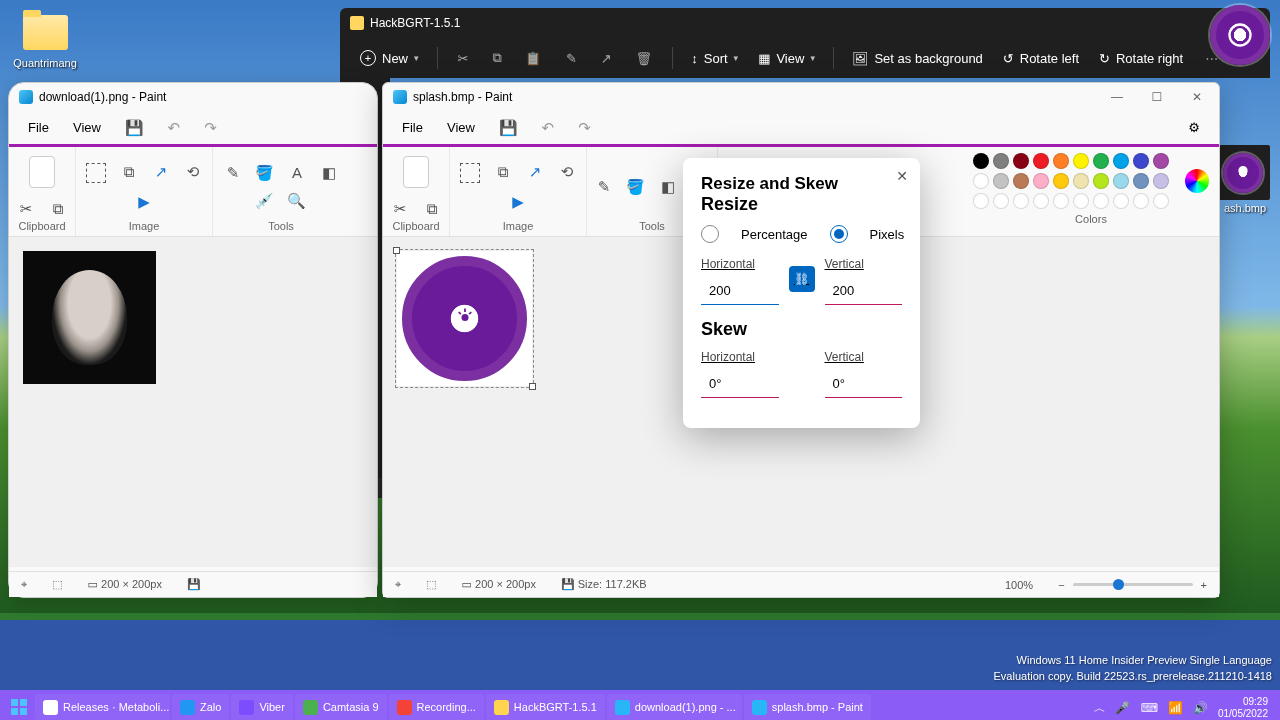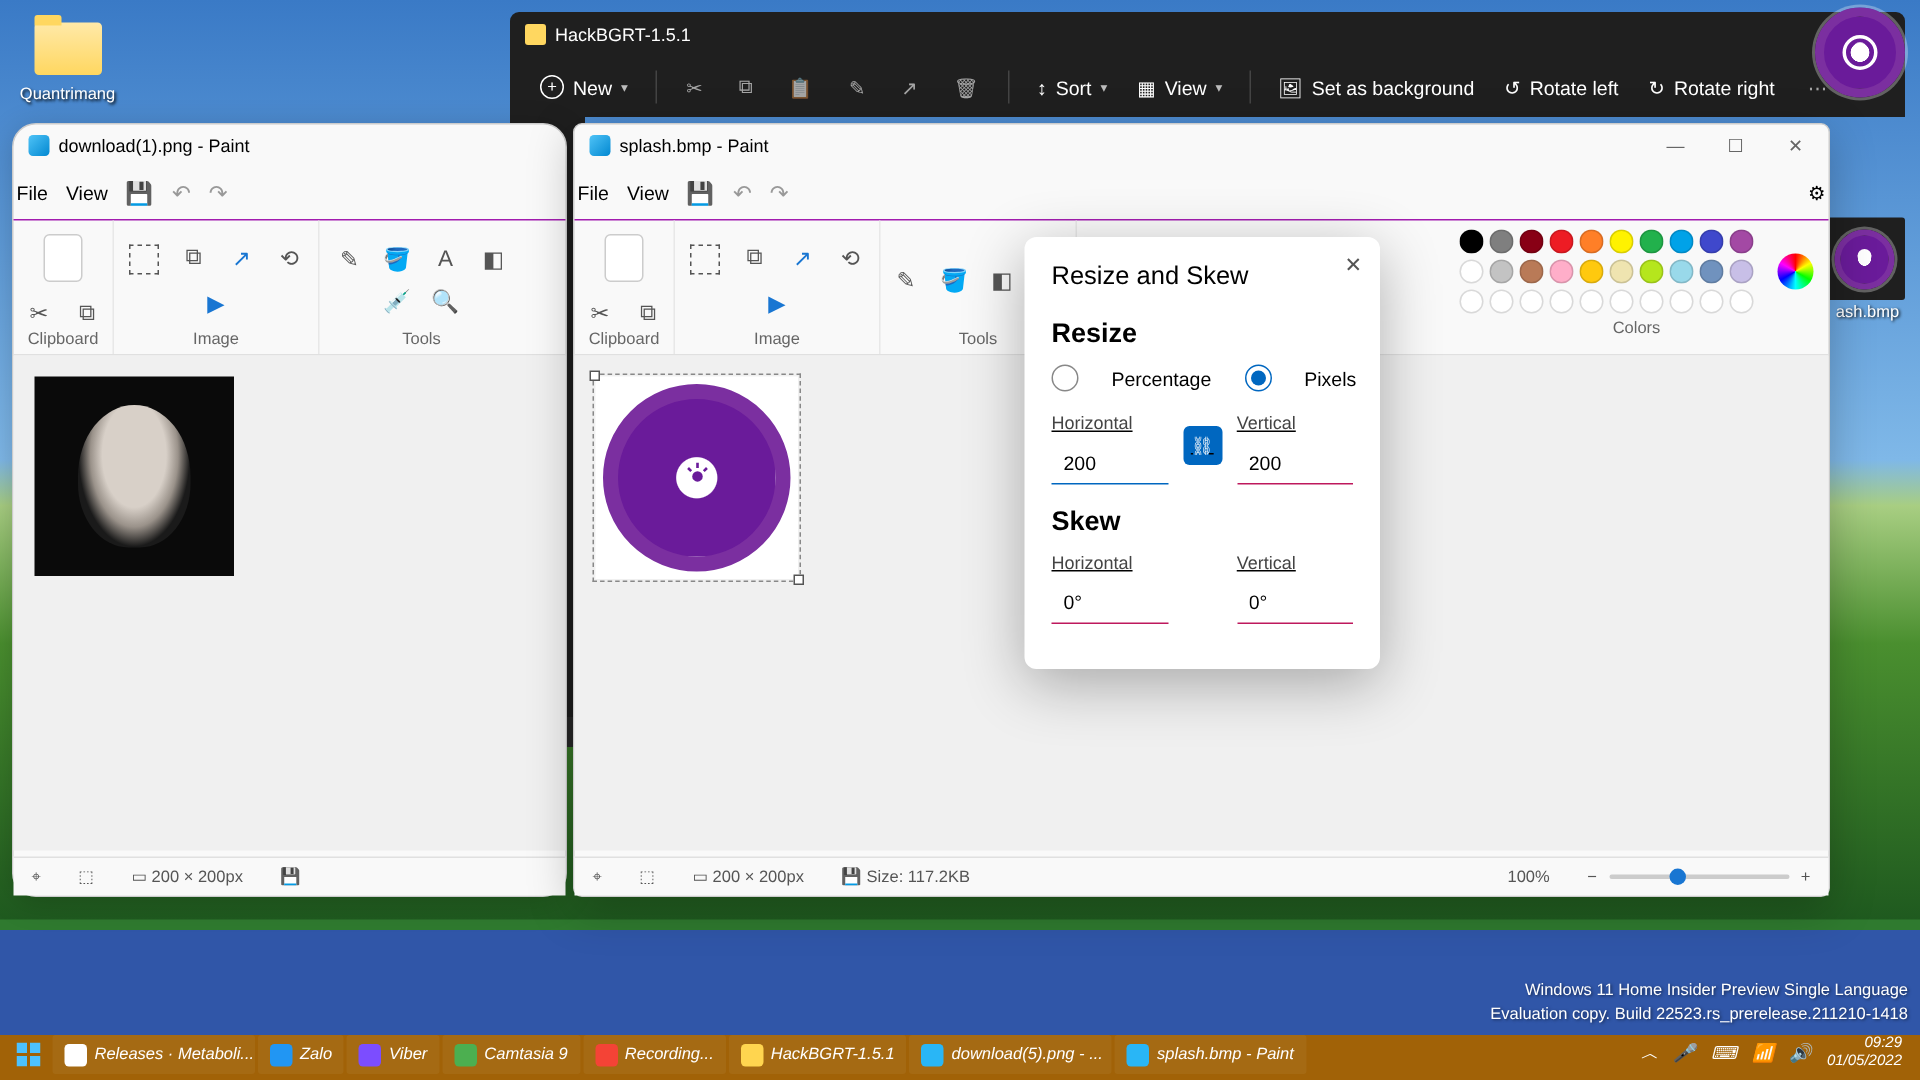--- a/index.html
+++ b/index.html
@@ -33,21 +33,21 @@
 .explorer-nav { padding: 5px 0; }
 .explorer-nav .nav-item { display: flex; align-items: center; padding: 4px 8px; font-size: 11px; color: #ddd; gap: 4px; }
 .explorer-nav .fico { width: 14px; height: 12px; border-radius: 2px; }
 .explorer-nav .star { color: #ffc107; font-size: 12px; margin: 0 4px; }
 .explorer-footer { position: absolute; bottom: 0; left: 0; right: 0; padding: 4px 8px; font-size: 11px; color: #ccc; background: #2a2a2a; }
 
 
 .paint1 { position: absolute; top: 82px; left: 8px; width: 370px; height: 516px; background: #f9f9f9; border: 1px solid #ccc; border-radius: 16px; z-index: 3; box-shadow: 0 4px 20px rgba(0,0,0,0.2); }
 .paint-titlebar { display: flex; align-items: center; height: 28px; padding: 0 10px; font-size: 12px; gap: 6px; }
 .paint-titlebar .pico { width: 14px; height: 14px; background: linear-gradient(135deg, #4fc3f7, #0288d1); border-radius: 3px; }
-.paint-menubar { display: flex; align-items: center; height: 36px; padding: 0 2px; gap: 12px; font-size: 13px; border-bottom: 1px solid #a21caf; }
+.paint-menubar { display: flex; align-items: center; height: 36px; padding: 0 19px; gap: 24px; font-size: 13px; border-bottom: 3px solid #a21caf; }
 .paint-menubar .save-ico { font-size: 15px; }
 .paint-menubar .undo-ico { color: #999; font-size: 15px; }
 .paint-ribbon { display: flex; height: 90px; border-bottom: 1px solid #e0e0e0; }
 .ribbon-group { display: flex; flex-direction: column; align-items: center; justify-content: space-between; padding: 6px 8px 4px; border-right: 1px solid #e8e8e8; }
 .ribbon-group:last-child { border-right: none; }
 .ribbon-tools { display: flex; flex-wrap: wrap; gap: 10px 14px; justify-content: center; align-content: center; flex: 1; max-width: 120px; }
 .ribbon-tools .tool { width: 18px; height: 18px; color: #555; font-size: 15px; display: flex; align-items: center; justify-content: center; }
 .ribbon-label { font-size: 11px; color: #666; }
 .paste-btn { width: 26px; height: 32px; border: 1px solid #ccc; border-radius: 4px; background: #fff; margin-bottom: 2px; }
 .sel-rect { width: 20px; height: 20px; border: 1.5px dashed #555; }
@@ -75,41 +75,41 @@
 .color-sw { width: 16px; height: 16px; border-radius: 50%; border: 1px solid rgba(0,0,0,0.15); }
 .color-edit { width: 24px; height: 24px; border-radius: 50%; background: conic-gradient(red, yellow, lime, cyan, blue, magenta, red); margin-left: 8px; align-self: center; }
 
 .zoom-slider { display: flex; align-items: center; gap: 8px; }
 .zoom-track { width: 120px; height: 3px; background: #ccc; border-radius: 2px; position: relative; }
 .zoom-thumb { position: absolute; left: 40px; top: -4px; width: 11px; height: 11px; background: #1976d2; border-radius: 50%; }
 
 
 .dialog { position: absolute; top: 158px; left: 683px; width: 237px; background: #fff; border-radius: 8px; box-shadow: 0 10px 40px rgba(0,0,0,0.3); z-index: 10; padding: 16px 18px; }
 .dialog .close-x { position: absolute; top: 10px; right: 12px; font-size: 14px; color: #555; cursor: pointer; }
-.dialog h2 { font-size: 17px; font-weight: 400; margin-bottom: 18px; }
+.dialog h2 { font-size: 17px; font-weight: 700; margin-bottom: 0; }
 .dialog h3 { font-size: 18px; font-weight: 600; margin-bottom: 10px; }
 .radio-row { display: flex; gap: 22px; margin-bottom: 14px; align-items: center; }
 .radio { display: flex; align-items: center; gap: 22px; font-size: 13px; }
 .radio-c { width: 18px; height: 18px; border: 1.5px solid #888; border-radius: 50%; display: flex; align-items: center; justify-content: center; }
 .radio-c.sel { border-color: #0067c0; }
 .radio-c.sel::after { content: ''; width: 10px; height: 10px; background: #0067c0; border-radius: 50%; }
 .input-row { display: flex; gap: 10px; align-items: center; margin-bottom: 14px; text-decoration: underline; }
 .input-col { flex: 1; }
 .input-col label { font-size: 12px; color: #444; display: block; margin-bottom: 6px; }
 .input-col input { width: 100%; padding: 6px 8px; border: none; border-bottom: 1px solid #be185d; font-size: 13px; outline: none; background: transparent; }
 .link-btn { width: 26px; height: 26px; background: #0067c0; border-radius: 4px; display: flex; align-items: center; justify-content: center; color: #fff; font-size: 12px; margin-bottom: 4px; }
 .dlg-buttons { display: flex; gap: 8px; margin-top: 14px; }
 .dlg-buttons button { flex: 1; padding: 8px 0; border-radius: 4px; font-size: 13px; border: 1px solid #ccc; background: #fbfbfb; cursor: pointer; }
 .dlg-buttons button.primary { background: #0067c0; border-color: #0067c0; color: #fff; }
 
 
 .watermark { position: absolute; right: 8px; bottom: 36px; color: #fff; font-size: 11px; text-align: right; line-height: 1.4; z-index: 2; text-shadow: 1px 1px 2px rgba(0,0,0,0.5); }
 
 
-.taskbar { position: absolute; bottom: 0; left: 0; right: 0; height: 30px; background: #a16207; display: flex; align-items: flex-start; z-index: 20; padding: 0 4px; font-style: italic; }
+.taskbar { position: absolute; bottom: 0; left: 0; right: 0; height: 30px; background: #8b5cf6; display: flex; align-items: flex-end; z-index: 20; padding: 0 4px; }
 .taskbar .start { width: 30px; height: 26px; display: flex; align-items: center; justify-content: center; }
 .taskbar .start svg { width: 16px; height: 16px; }
 .taskbar .tb-item { display: flex; align-items: center; height: 26px; padding: 0 8px; margin: 0 1px; font-size: 11px; color: #fff; gap: 5px; background: rgba(255,255,255,0.05); border-radius: 2px; max-width: 135px; overflow: hidden; white-space: nowrap; }
 .taskbar .tb-item .tico { width: 15px; height: 15px; border-radius: 3px; flex-shrink: 0; }
 .taskbar .tray { margin-left: auto; display: flex; align-items: center; gap: 10px; color: #fff; font-size: 10px; padding-right: 8px; }
 .taskbar .tray .clock { text-align: right; line-height: 1.2; }
 .taskbar .tray .tray-ico { font-size: 12px; }
 
 .small-thumb { position: absolute; right: 5px; top: 145px; width: 60px; text-align: center; z-index: 3; }
 .small-thumb .pc2 { width: 55px; height: 55px; background: #1f1f1f; display: flex; align-items: center; justify-content: center; border-radius: 2px; }
@@ -462,21 +462,21 @@
       <div class="tb-item">
         <div class="tico" style="background: rgb(244, 67, 54);"></div>
         <span>Recording...</span>
       </div>
       <div class="tb-item">
         <div class="tico" style="background: rgb(255, 213, 79);"></div>
         <span>HackBGRT-1.5.1</span>
       </div>
       <div class="tb-item">
         <div class="tico" style="background: rgb(41, 182, 246);"></div>
-        <span>download(5).png - ...</span>
+        <span>download(1).png - ...</span>
       </div>
       <div class="tb-item">
         <div class="tico" style="background: rgb(41, 182, 246);"></div>
         <span>splash.bmp - Paint</span>
       </div>
     </div>
   <div class="tray">
     <span class="tray-ico">︿</span>
     <span class="tray-ico">🎤</span>
     <span class="tray-ico">⌨</span>

